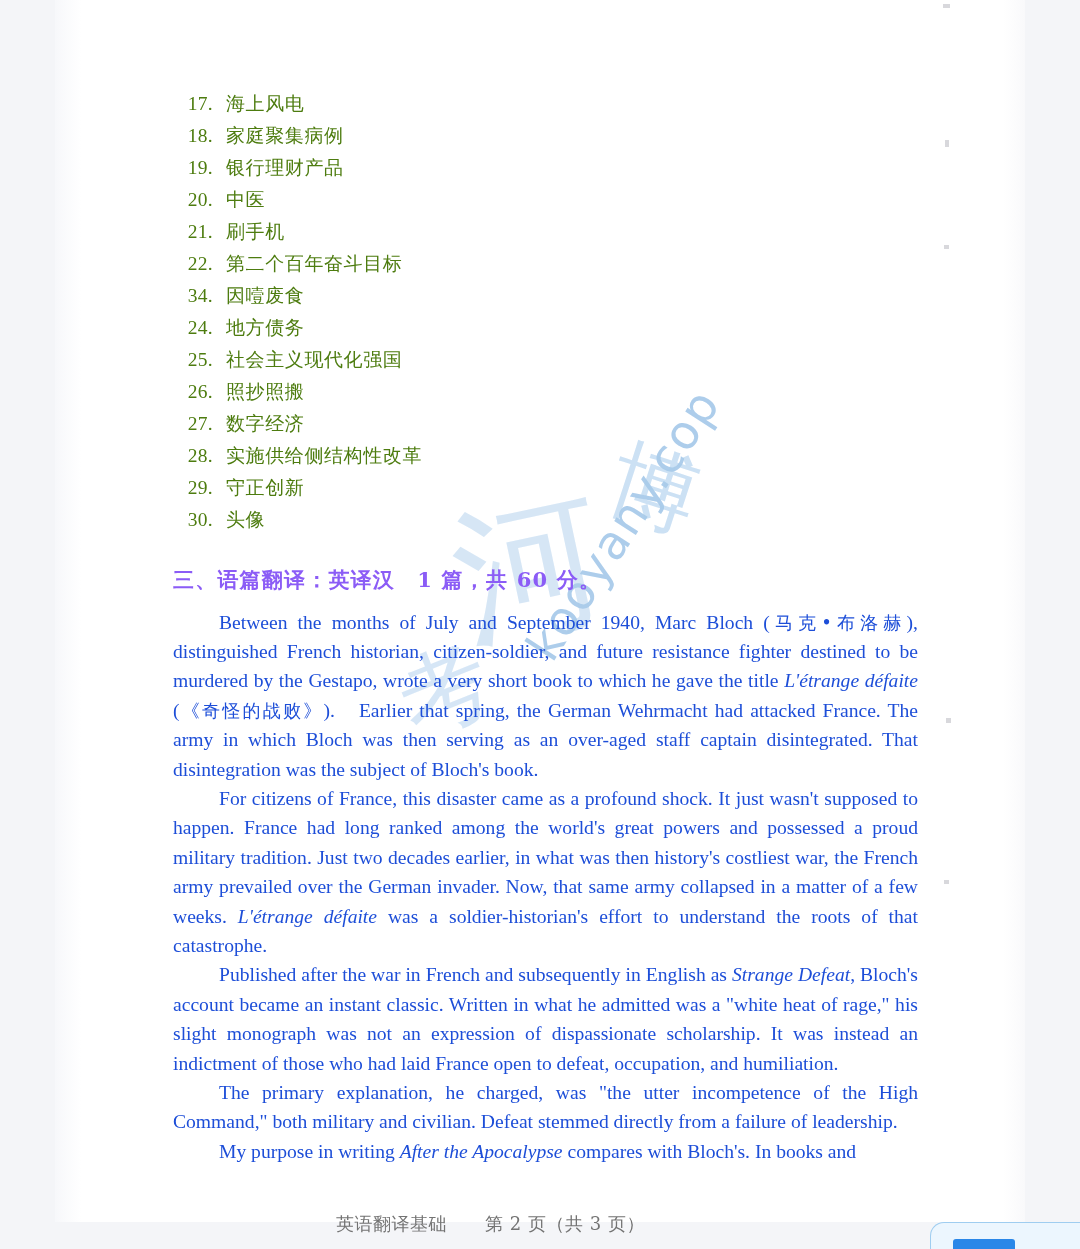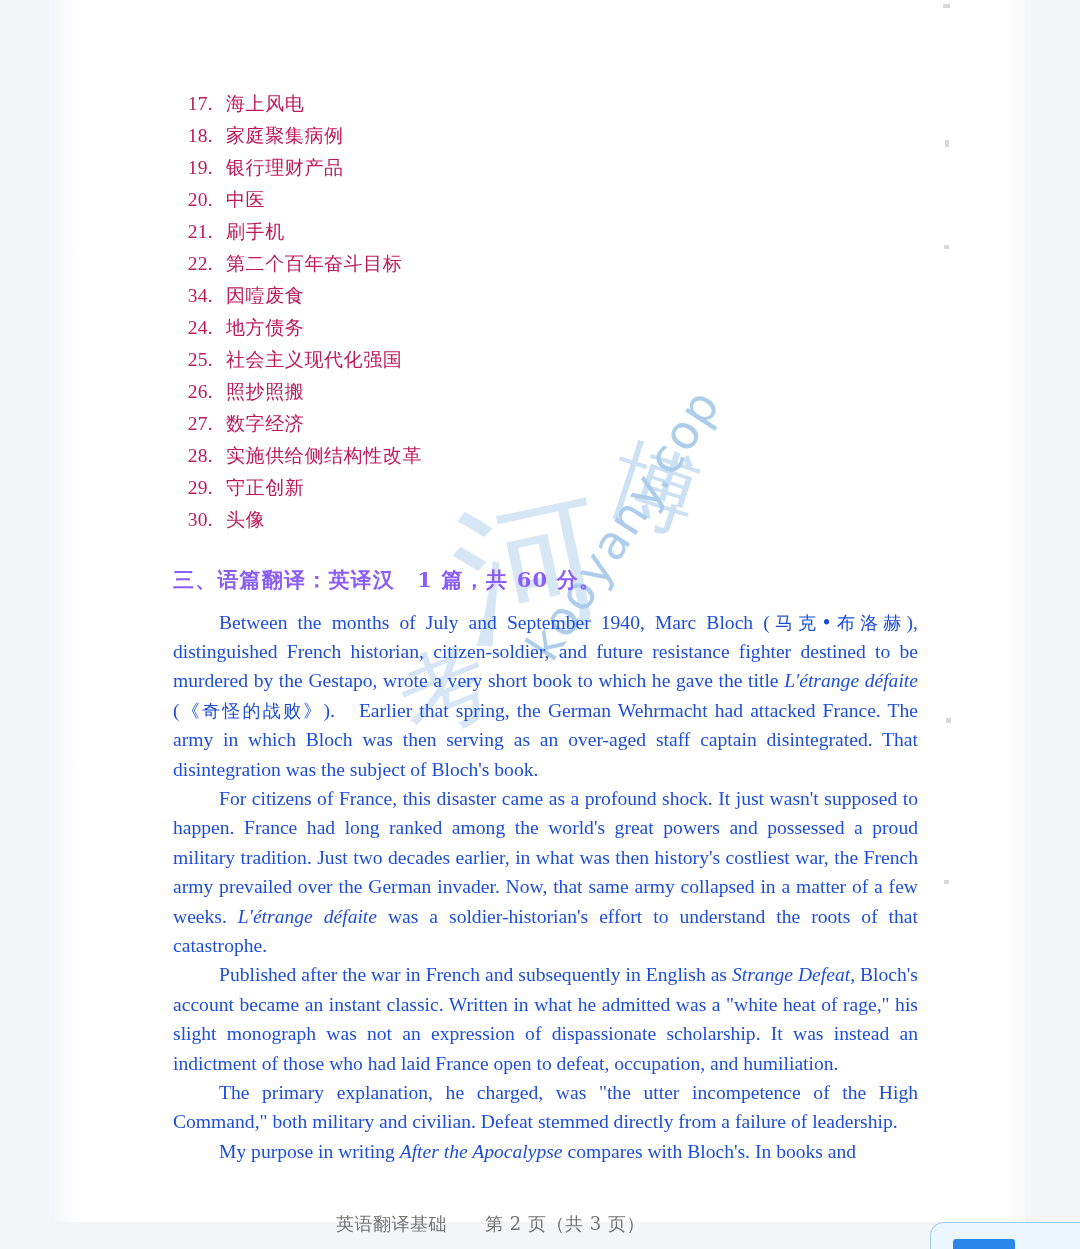--- a/index.html
+++ b/index.html
@@ -102,21 +102,21 @@
     margin: 0;
     padding: 0;
     list-style: none;
     padding-top: 88px;
   }
   #vocab-list li {
     display: flex;
     align-items: baseline;
     font-size: 19.5px;
     line-height: 30.5px;
-    color: #be185d;
+    color: #4d7c0f;
     margin-bottom: 0.5px;
   }
   .vocab-num {
     width: 40px;
     flex: 0 0 40px;
     text-align: right;
     font-family: "Liberation Serif", serif;
     letter-spacing: 0.3px;
   }
   .vocab-term {

